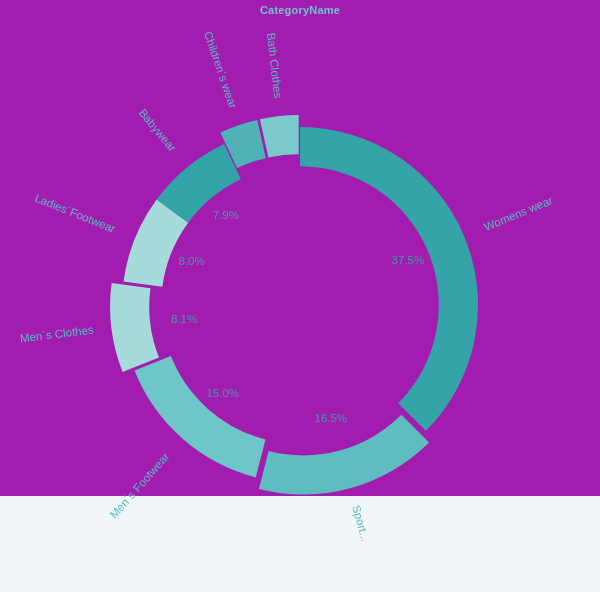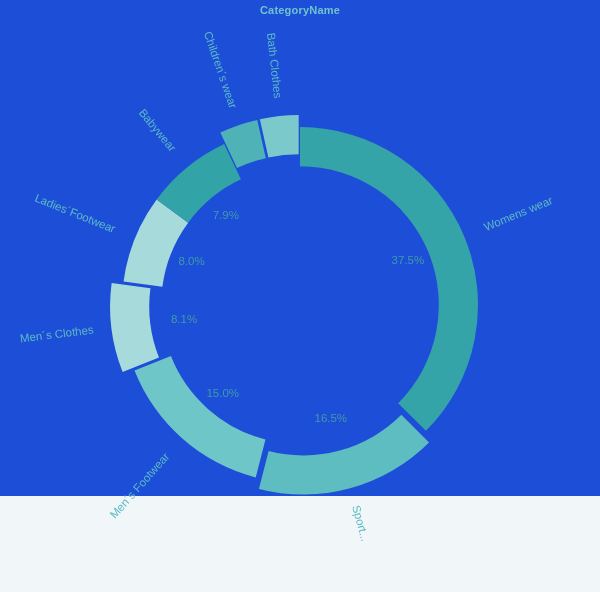--- a/index.html
+++ b/index.html
@@ -10,21 +10,21 @@
     width: 600px;
     height: 592px;
     background: #f1f7f8;
     font-family: "Liberation Sans", sans-serif;
     overflow: hidden;
   }
   #root {
     position: relative;
     width: 600px;
     height: 496px;
-    background: #1d4ed8;
+    background: #a21caf;
   }
   #chart-title {
     position: absolute;
     top: 4px;
     left: 0;
     width: 600px;
     text-align: center;
     font-size: 11px;
     font-weight: bold;
     color: #6fc3cc;

